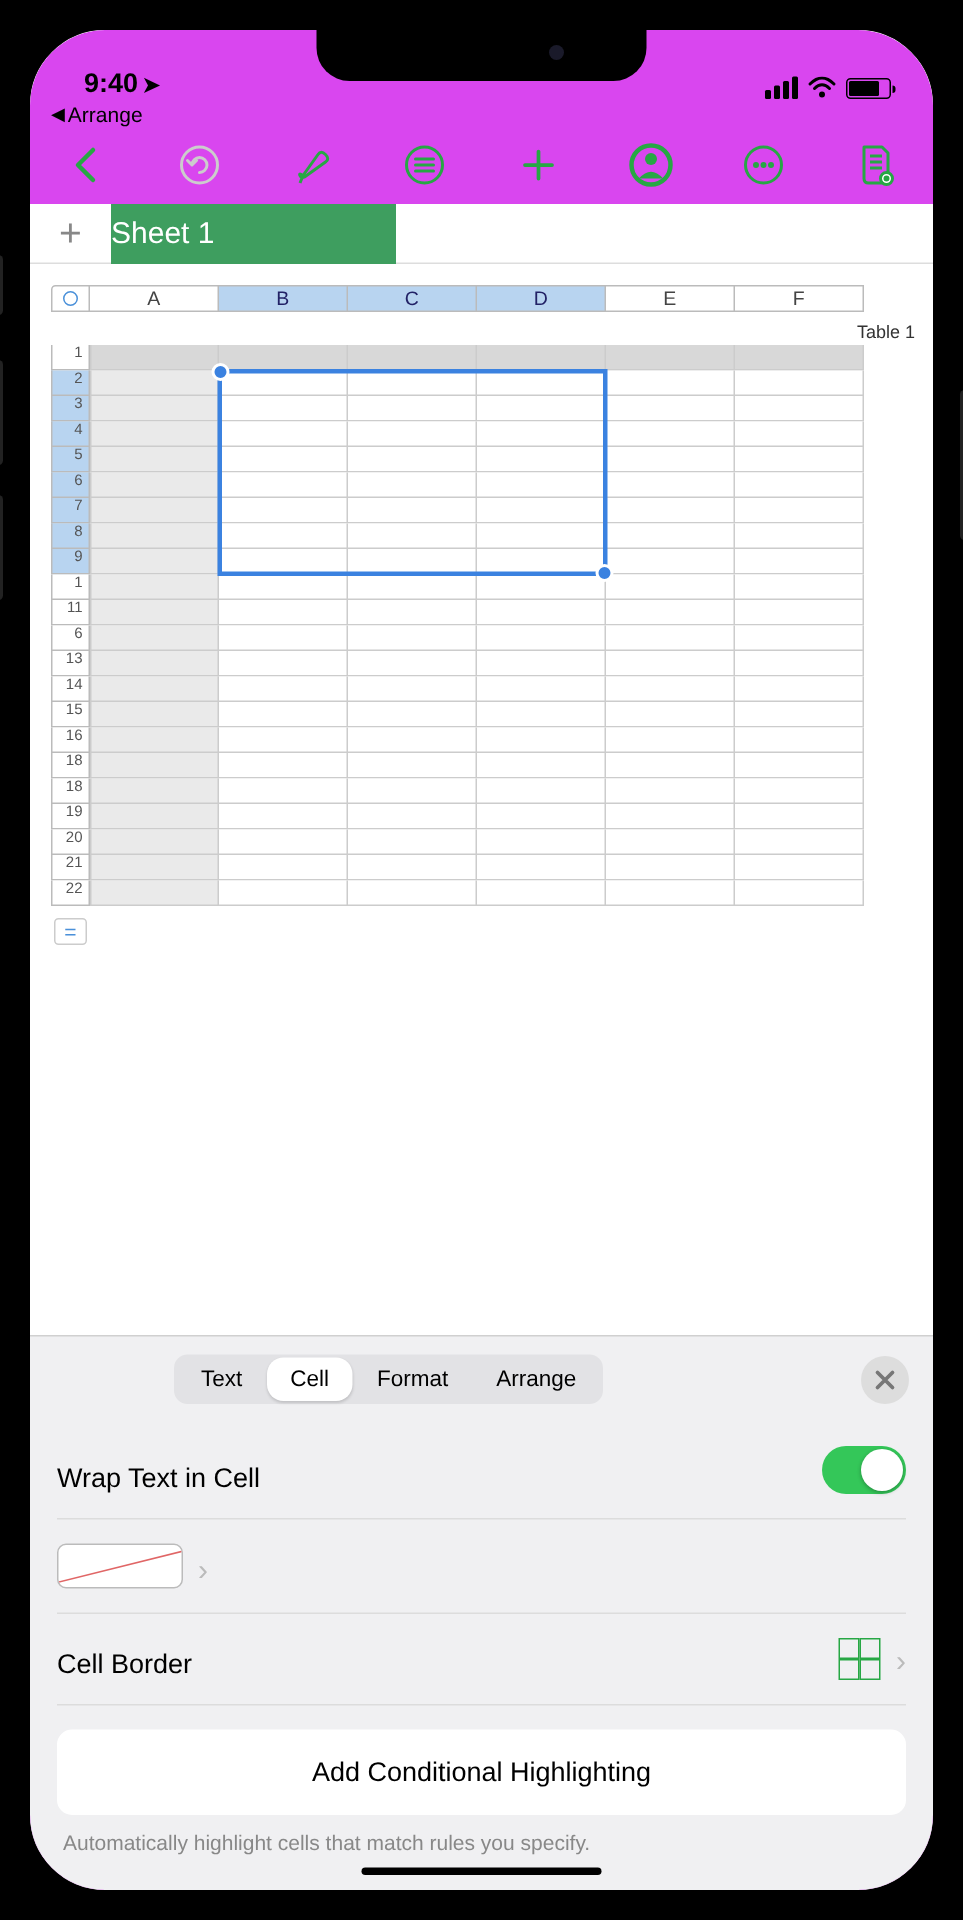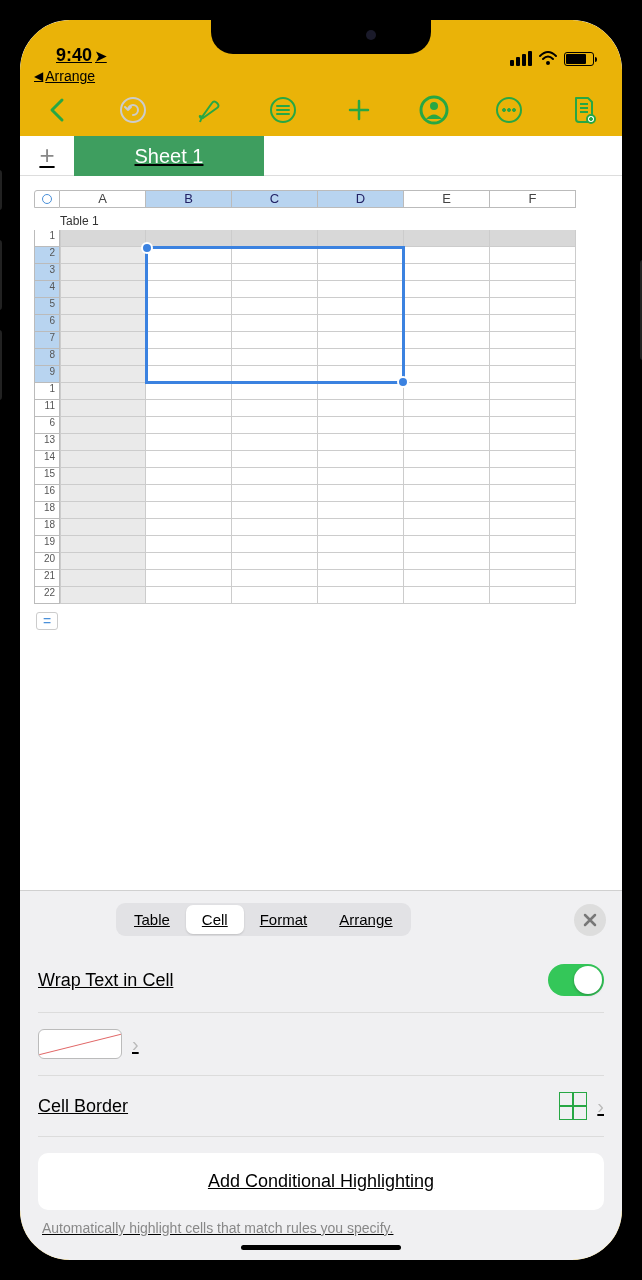--- a/index.html
+++ b/index.html
@@ -15,26 +15,25 @@
     position: absolute;
     inset: 0;
     border: 20px solid #000;
     border-radius: 70px;
     background: #fff;
     overflow: hidden;
   }
   .screen {
     position: absolute;
     inset: 0;
-    background: #eab308;
+    background: #d946ef;
     display: flex;
     flex-direction: column;
     border-radius: 50px;
     overflow: hidden;
-    text-decoration: underline;
   }
   .notch {
     position: absolute;
     top: 0;
     left: 50%;
     transform: translateX(-50%);
     width: 220px;
     height: 34px;
     background: #000;
     border-radius: 0 0 22px 22px;
@@ -107,21 +106,21 @@
     width: 54px;
     display:flex;align-items:center;justify-content:center;
     color:#888;font-size:26px;font-weight:300;
     border-bottom: 1px solid #ddd;
   }
   .sheet-tab {
     background:#3e9e5f;
     color:#fff;
     font-size:20px;
     min-width: 190px;
-    display:flex;align-items:center;justify-content:center;
+    display:flex;align-items:center;justify-content:flex-start;
   }
   .tab-rest { flex:1; border-bottom:1px solid #ddd;}
   
   .spreadsheet-area {
     flex: 1;
     padding: 12px 0 0 12px;
     overflow: hidden;
     position: relative;
     background:#fff;
   }
@@ -145,21 +144,21 @@
     position:absolute; left:14px; top:54px; width:26px;
   }
   .row-h {
     height:17px; border:1px solid #bbb; border-top:none;
     font-size:10px; text-align:right; padding-right:4px; color:#555;
     background:#fff;
   }
   .row-h.sel { background:#b8d4f0;}
   .table-title {
     position:absolute; left:40px; right:12px; top:38px;
-    text-align:left; font-size:12px; color:#333;
+    text-align:right; font-size:12px; color:#333;
   }
   .grid {
     position:absolute; left:40px; top:54px; right:0;
   }
   .grid-row { display:flex; height:17px;}
   .grid-row:first-child .cell { background:#d8d8d8;}
   .cell {
     width:86px; border-right:1px solid #ccc; border-bottom:1px solid #ccc;
     background:#fff;
   }
@@ -202,31 +201,32 @@
   .seg-item {
     padding:6px 16px;
     font-size:15px;
     color:#000;
     border-radius:7px;
   }
   .seg-item.active {
     background:#fff;
     box-shadow:0 1px 2px rgba(0,0,0,0.15);
     font-weight:500;
+    border-radius:11px;
   }
   .close-btn {
     margin-left:auto;
     width:32px;height:32px;border-radius:50%;
     background:#ddd;
     display:flex;align-items:center;justify-content:center;
     color:#666;
   }
   .panel-body { padding: 0 18px;}
   .panel-row {
-    display:flex; align-items:center;
+    display:flex; align-items:flex-end;
     padding: 16px 0;
     font-size:18px;
     border-bottom:1px solid #dcdcdc;
   }
   .panel-row:last-of-type{border-bottom:none;}
   .panel-row .label{flex:1;}
   .toggle {
     width:56px;height:32px;border-radius:16px;background:#34c759;
     position:relative;
   }
@@ -573,21 +573,21 @@
       <div class="selection" id="selection" style="left: 125px; top: 70px; width: 260px; height: 138px;">
         <div class="sel-handle" style="left:-7px;top:-7px"></div>
         <div class="sel-handle" style="right:-7px;bottom:-7px"></div>
       </div>
       <div class="formula-btn" id="formula-btn" style="top: 436px;">=</div>
     </div>
 
     <div class="panel">
       <div class="panel-tabs-row">
         <div class="seg" id="seg">
-            <div class="seg-item">Table</div>
+            <div class="seg-item">Text</div>
             <div class="seg-item active">Cell</div>
             <div class="seg-item">Format</div>
             <div class="seg-item">Arrange</div>
           </div>
         <div class="close-btn">
           <svg width="14" height="14" viewBox="0 0 14 14">
               <path d="M2 2 L12 12 M12 2 L2 12" stroke="#777" stroke-width="2.5" stroke-linecap="round"></path>
             </svg>
         </div>
       </div>

